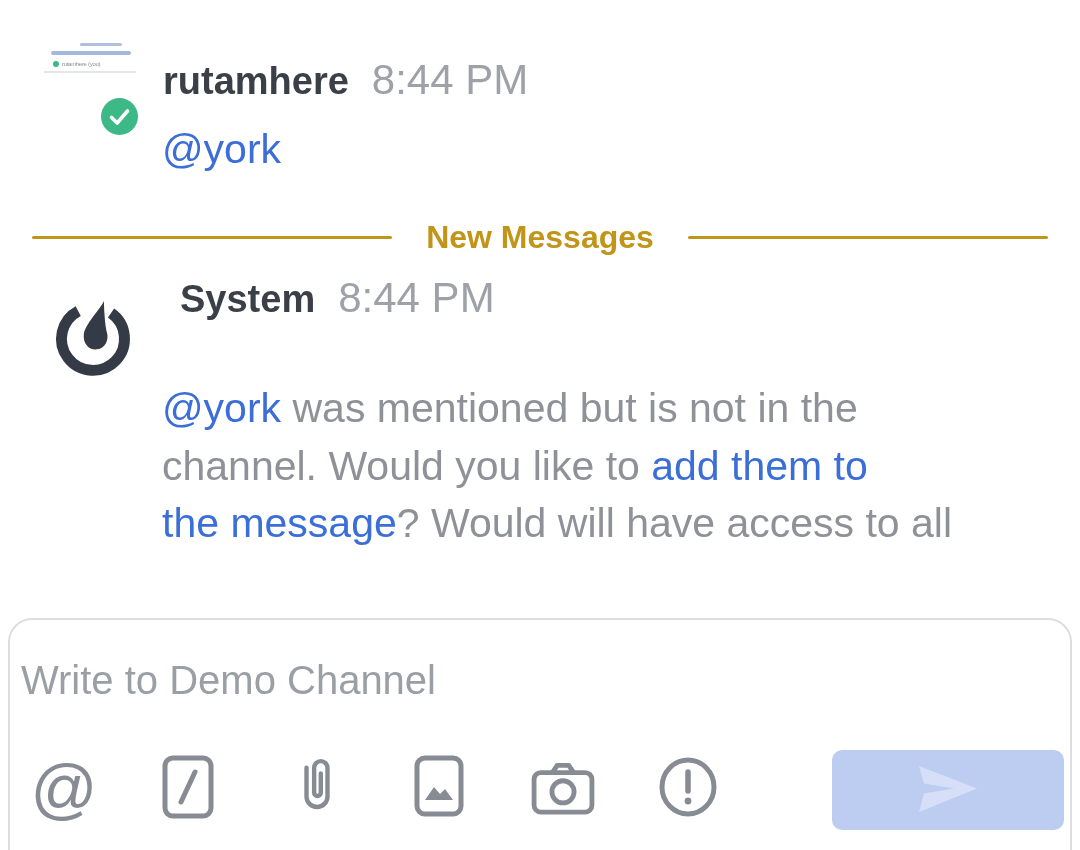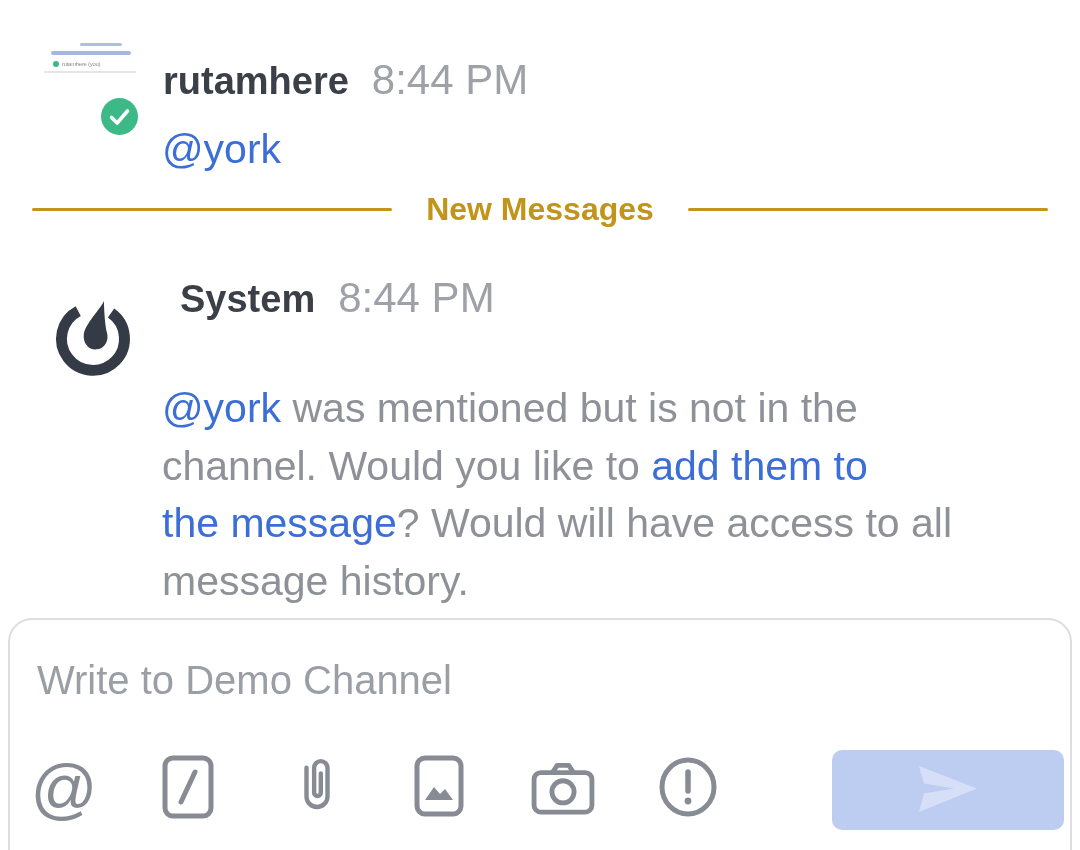--- a/index.html
+++ b/index.html
@@ -22,37 +22,37 @@
   .check-badge { left:101px; top:98px; width:37px; height:37px; }
 
   .msg-head { display:flex; align-items:baseline; gap:23px; }
   .m1-head { left:163px; top:56px; }
   .username { font-size:38px; font-weight:700; color:var(--name,#3a3f48); }
   .timestamp { font-size:42px; font-weight:400; color:var(--timestamp,#9ea2a8); }
 
   .m1-text { left:162px; top:126px; font-size:41px; color:var(--link-blue,#3c6ed7); }
 
   
-  .divider { left:0; top:188px; width:1080px; height:42px; display:flex; align-items:center; padding:0 32px; }
+  .divider { left:0; top:216px; width:1080px; height:42px; display:flex; align-items:center; padding:0 32px; }
   .dv-line { flex:1; height:3px; background:var(--gold,#c1941a); border-radius:2px; }
   .dv-label { margin:0 34px; font-size:32px; font-weight:700; color:var(--gold,#c1941a); white-space:nowrap; }
 
   
   .sys-avatar { left:51px; top:291px; width:84px; height:89px; }
   .sys-head { left:180px; top:274px; }
   .sys-text { left:162px; top:336px; width:880px;margin-top:44px; }
   .msg-line { font-size:41px; line-height:57.5px; color:var(--body-gray,#8e9298); white-space:nowrap; }
   .msg-line .link { color:var(--link-blue,#3c6ed7); }
 
   
   .composer {
     left:8px; top:618px; width:1064px; height:280px; background:#fff;
     border:2px solid var(--border,#dddee1); border-radius:24px;
   }
-  .placeholder { position:absolute; left:27px; top:38px; font-size:40px; color:var(--placeholder-text,#9a9fa6); }
+  .placeholder { position:absolute; left:11px; top:38px; font-size:40px; color:var(--placeholder-text,#9a9fa6); }
 
   .icon { position:absolute; color:var(--icon-gray,#878c94); display:flex; align-items:center; justify-content:center; }
   .icon svg { display:block; }
   .ic-at     { left:20px;  top:134px; width:68px; height:68px; font-size:66px; line-height:66px; font-weight:400; }
   .ic-slash  { left:152px; top:135px; width:52px; height:64px; }
   .ic-clip   { left:286px; top:132px; width:42px; height:66px; }
   .ic-image  { left:404px; top:135px; width:50px; height:62px; }
   .ic-camera { left:521px; top:141px; width:64px; height:54px; }
   .ic-alert  { left:649px; top:137px; width:58px; height:60px; }
 
@@ -104,21 +104,20 @@
       </svg>
     </div>
     <div class="abs msg-head sys-head">
       <span class="username">System</span>
       <span class="timestamp">8:44 PM</span>
     </div>
     <div class="abs sys-text" id="sys-text">
         <div class="msg-line"><span class="link">@york</span><span> was mentioned but is not in the</span></div>
         <div class="msg-line"><span>channel. Would you like to </span><span class="link">add them to</span></div>
         <div class="msg-line"><span class="link">the message</span><span>? Would will have access to all</span></div>
-        <div class="msg-line"><span>message history.</span></div>
       </div>
   </div>
 
   <div class="abs composer">
     <div class="placeholder">Write to Demo Channel</div>
 
     <div class="icon ic-at">@</div>
 
     <div class="icon ic-slash">
       <svg width="52" height="64" viewBox="0 0 52 64">

